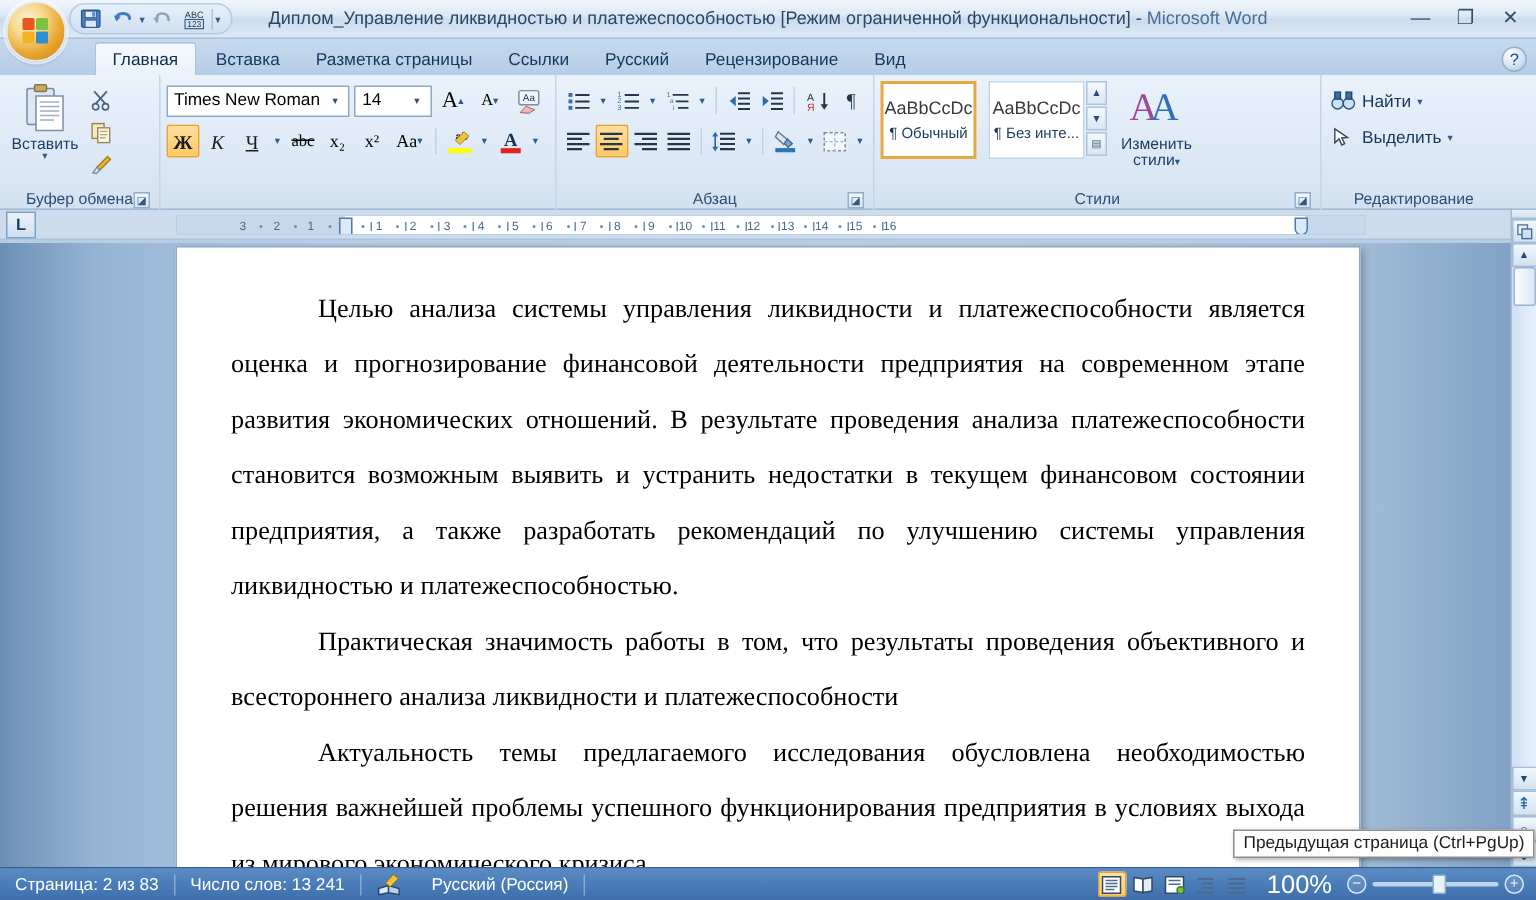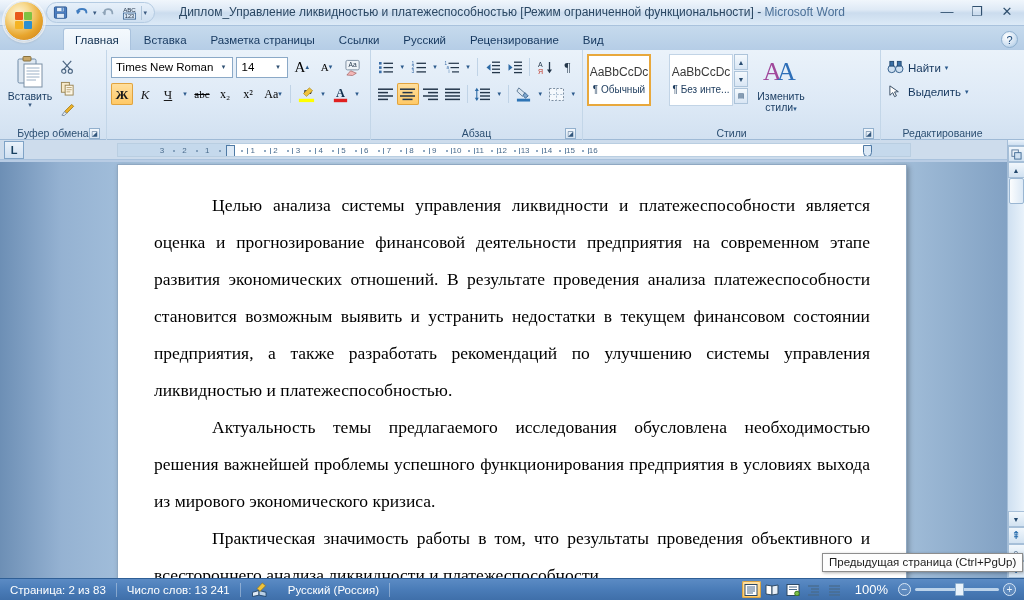--- a/index.html
+++ b/index.html
@@ -140,21 +140,21 @@
   .btn-sq { width:22px; height:22px; }
   .btn-sq.w { width:26px; }
   .glyph { font-size: 13px; color: #1a1a1a; line-height:1; }
 
   
   .parow { display:flex; align-items:center; gap:1px; height:24px; }
   .parow + .parow { margin-top: 3px; }
   .psep { width:1px; height:18px; background:#c0d3e6; margin:0 3px; }
 
   
-  .styles-gallery { display:flex; gap:18px; align-items:flex-start; padding-top:1px;}
+  .styles-gallery { display:flex; gap:8px; align-items:flex-start; padding-top:1px;}
   .style-item {
     width: 64px; height: 52px; background:#fff; border:1px solid #c2d4e6;
     display:flex; flex-direction:column; align-items:center; justify-content:center;
     overflow:hidden;
   }
   .style-item.sel { border:2px solid #e8a83c; box-shadow: 0 0 0 1px #fff inset; }
   .style-preview { font-size:12px; color:#3a3a3a; white-space:nowrap; font-family:"Liberation Sans",sans-serif;}
   .style-preview.h { font-family:"Liberation Serif",serif; font-size:18px; color:#111; }
   .style-name { font-size:10px; color:#1b3a5c; margin-top:5px; white-space:nowrap; }
   .gal-scroll { display:flex; flex-direction:column; gap:1px; margin-left:1px; padding-top:1px;}
@@ -260,21 +260,21 @@
     display:flex; align-items:center; color:#fff; font-size:11.5px;
   }
   .sb-item { padding: 0 10px; height:22px; display:flex; align-items:center; white-space:nowrap; }
   .sb-sep { width:1px;height:14px;background:rgba(255,255,255,.35); }
   .sb-right { margin-left:auto; display:flex; align-items:center; padding-right:8px; gap:2px;}
   .view-btn {
     width:19px;height:17px;display:flex;align-items:center;justify-content:center;
     border-radius:2px; font-size:11px;
   }
   .view-btn.on { background: linear-gradient(to bottom,#ffe3a8,#ffc864); color:#3a2a06; box-shadow: inset 0 0 0 1px #d9a445;}
-  .zoomval { padding:0 8px; font-size:13px; }
+  .zoomval { padding:0 8px; font-size:17px; }
   .zoomslider { display:flex; align-items:center; gap:0; width:118px; }
   .zs-btn { width:13px;height:13px;border-radius:50%; border:1px solid #d7e6f5; color:#eaf3fb;
     display:flex;align-items:center;justify-content:center;font-size:10px;line-height:1; background:rgba(255,255,255,.12);}
   .zs-track { flex:1; height:3px; background:#bcd3ea; margin:0 4px; position:relative; border-radius:2px;}
   .zs-thumb { position:absolute; left:48%; top:-5px; width:9px;height:13px; background:#eaf3fb; border:1px solid #8fb0cf; border-radius:1px;}
 </style>
 </head>
 <body>
 
 <div class="titlebar">
@@ -742,22 +742,22 @@
         <div class="rmark" style="left: 469.525px;"></div>
       </div>
     <div class="indent-marker" style="left:108px;"></div>
     <div class="indent-marker" style="right:38px;border-radius:0 0 5px 5px;"></div>
   </div>
 </div>
 
 <div class="docarea">
   <div class="page">
     <p class="docpara">Целью анализа системы управления ликвидности и платежеспособности является оценка и прогнозирование финансовой деятельности предприятия на современном этапе развития экономических отношений. В результате проведения анализа платежеспособности становится возможным выявить и устранить недостатки в текущем финансовом состоянии предприятия, а также разработать рекомендаций по улучшению системы управления ликвидностью и платежеспособностью.</p>
+    <p class="docpara">Практическая значимость работы в том, что результаты проведения объективного и всестороннего анализа ликвидности и платежеспособности</p>
     <p class="docpara">Актуальность темы предлагаемого исследования обусловлена необходимостью решения важнейшей проблемы успешного функционирования предприятия в условиях выхода из мирового экономического кризиса.</p>
-    <p class="docpara">Практическая значимость работы в том, что результаты проведения объективного и всестороннего анализа ликвидности и платежеспособности</p>
   </div>
 </div>
 
 <div class="vscroll">
   <div class="vs-split"></div>
   <div class="vs-btn">
     <svg width="11" height="11" viewBox="0 0 12 12" aria-hidden="true">
       <rect x="1" y="1" width="7" height="7" fill="#e8f0f8" stroke="#5a7siz" stroke-width="0"></rect>
       <rect x="1" y="1" width="7" height="7" fill="#e8f0f8" stroke="#5a799c"></rect>
       <rect x="4" y="4" width="7" height="7" fill="#cfe0f1" stroke="#3f6a95"></rect>

